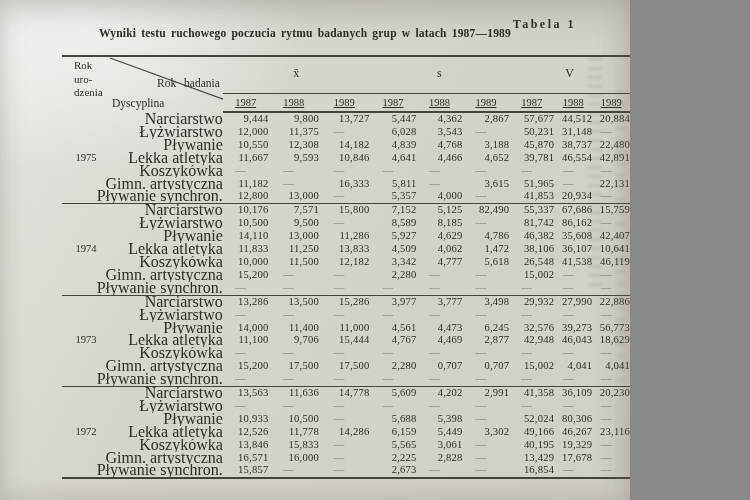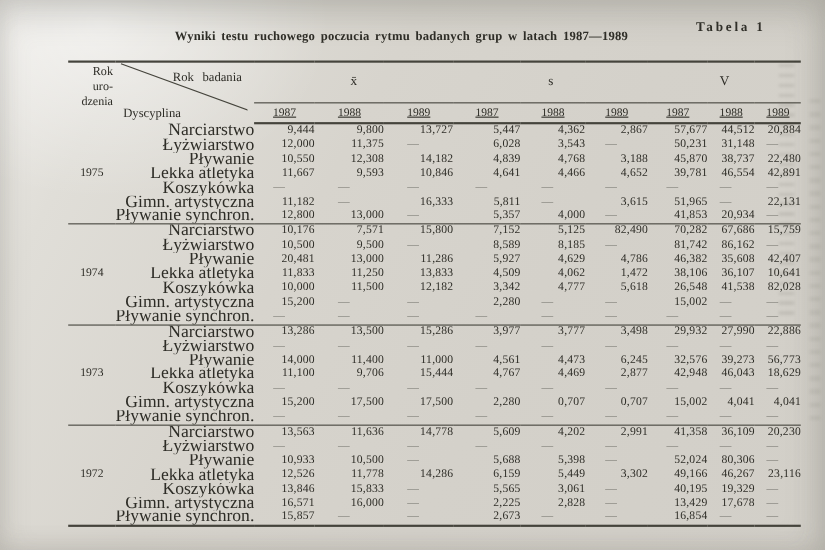--- a/index.html
+++ b/index.html
@@ -10,21 +10,21 @@
     --rule:#45443c;
     --dash:#5d5c55;
   }
   html,body{margin:0;padding:0;}
   body{
     width:750px;height:500px;overflow:hidden;
     font-family:"Liberation Serif","DejaVu Serif",serif;
     background:#888;
   }
   .photo{
-    position:relative;width:750px;height:500px;overflow:hidden;
+    position:relative;width:630px;height:500px;overflow:hidden;
     background:
       linear-gradient(118deg, var(--paper-light) 0%, #e0ded8 14%, var(--paper) 38%, #d4d1ca 62%, #d2cfc8 100%);
   }
   .vignette{
     position:absolute;inset:0;pointer-events:none;
     box-shadow:inset 0 14px 28px rgba(105,103,96,.22), inset 0 -6px 18px rgba(120,118,110,.12), inset -14px 0 26px rgba(120,118,110,.10);
   }
   .sheen{
     position:absolute;left:-120px;top:-140px;width:420px;height:320px;pointer-events:none;
     background:radial-gradient(closest-side, rgba(255,255,255,.55), rgba(255,255,255,0));
@@ -48,32 +48,32 @@
   }
   table.t{
     position:absolute;left:62px;top:55px;
     border-collapse:collapse;table-layout:fixed;
     color:var(--ink);
     border-top:2px solid var(--rule);
     border-bottom:2.6px solid var(--rule);
   }
   table.t th, table.t td{margin:0;padding:0;overflow:hidden;white-space:nowrap;font-weight:normal;}
   
-  td.corner{position:relative;height:45px;text-align:right;}
+  td.corner{position:relative;height:45px;}
   .corner .rok-uro{position:absolute;left:12px;top:2px;font-size:11px;line-height:13.6px;}
   .corner .dysc{position:absolute;left:50px;bottom:3px;font-size:11.5px;}
-  .corner .rokbad{position:absolute;left:95px;top:8px;font-size:11.5px;word-spacing:5px;}
+  .corner .rokbad{position:absolute;left:95px;top:20px;font-size:11.5px;word-spacing:5px;}
   .corner svg{position:absolute;left:0;top:0;}
   tr.h1 th{border-bottom:1.3px solid var(--rule);font-size:12px;text-align:center;vertical-align:top;padding-top:9px;height:27px;}
   tr.h2 th{height:17px;font-size:10.5px;text-align:center;vertical-align:middle;border-bottom:2.4px solid var(--rule);text-decoration:underline;}
   
   tbody{border-top:1.2px solid var(--rule);}
   tbody:first-of-type{border-top:none;}
   tbody td{height:12.9px;font-size:10.6px;line-height:12.9px;vertical-align:middle;}
-  td.year{font-size:10.6px;text-align:center;padding-left:2px;}
+  td.year{font-size:10.6px;text-align:right;padding-left:2px;}
   td.disc{text-align:right;padding-left:1px;font-size:16px;}
   td.num{text-align:right;padding-right:12px;letter-spacing:.2px;}
   td.num.dash{text-align:center;padding-right:10px;color:var(--dash);opacity:.75;}
 </style>
 </head>
 <body>
 
 <div class="photo">
   <div class="sheen"></div>
   <div class="bleed bleed-right"></div>
@@ -222,41 +222,41 @@
       <tbody>
         <tr>
           <td class="year"></td>
           <td class="disc">Narciarstwo</td>
           <td class="num">10,176</td>
           <td class="num">7,571</td>
           <td class="num">15,800</td>
           <td class="num">7,152</td>
           <td class="num">5,125</td>
           <td class="num">82,490</td>
-          <td class="num">70,282</td>
+          <td class="num">55,337</td>
           <td class="num">67,686</td>
           <td class="num">15,759</td>
         </tr>
         <tr>
           <td class="year"></td>
           <td class="disc">Łyżwiarstwo</td>
           <td class="num">10,500</td>
           <td class="num">9,500</td>
           <td class="num dash">—</td>
           <td class="num">8,589</td>
           <td class="num">8,185</td>
           <td class="num dash">—</td>
           <td class="num">81,742</td>
           <td class="num">86,162</td>
           <td class="num dash">—</td>
         </tr>
         <tr>
           <td class="year"></td>
           <td class="disc">Pływanie</td>
-          <td class="num">20,481</td>
+          <td class="num">14,110</td>
           <td class="num">13,000</td>
           <td class="num">11,286</td>
           <td class="num">5,927</td>
           <td class="num">4,629</td>
           <td class="num">4,786</td>
           <td class="num">46,382</td>
           <td class="num">35,608</td>
           <td class="num">42,407</td>
         </tr>
         <tr>
@@ -276,21 +276,21 @@
           <td class="year"></td>
           <td class="disc">Koszykówka</td>
           <td class="num">10,000</td>
           <td class="num">11,500</td>
           <td class="num">12,182</td>
           <td class="num">3,342</td>
           <td class="num">4,777</td>
           <td class="num">5,618</td>
           <td class="num">26,548</td>
           <td class="num">41,538</td>
-          <td class="num">82,028</td>
+          <td class="num">46,119</td>
         </tr>
         <tr>
           <td class="year"></td>
           <td class="disc">Gimn. artystyczna</td>
           <td class="num">15,200</td>
           <td class="num dash">—</td>
           <td class="num dash">—</td>
           <td class="num">2,280</td>
           <td class="num dash">—</td>
           <td class="num dash">—</td>

